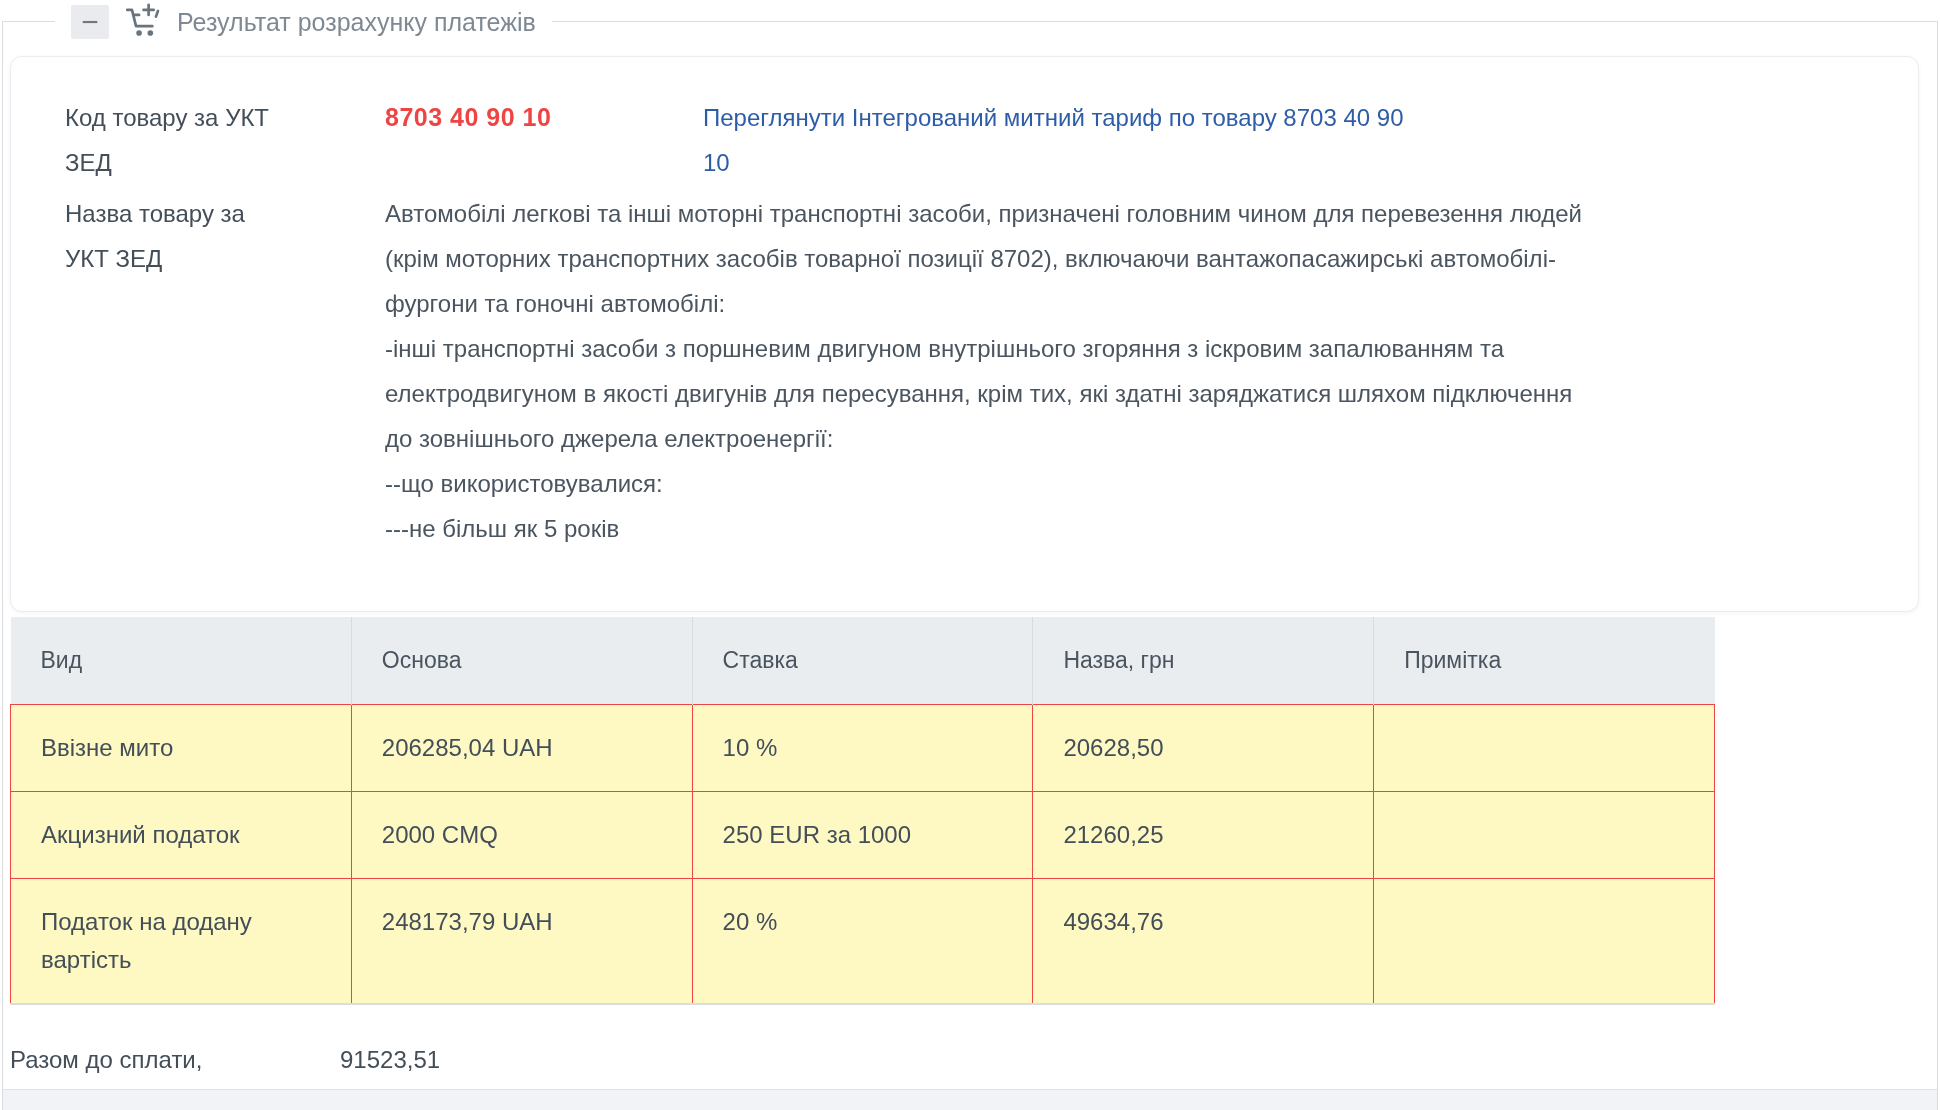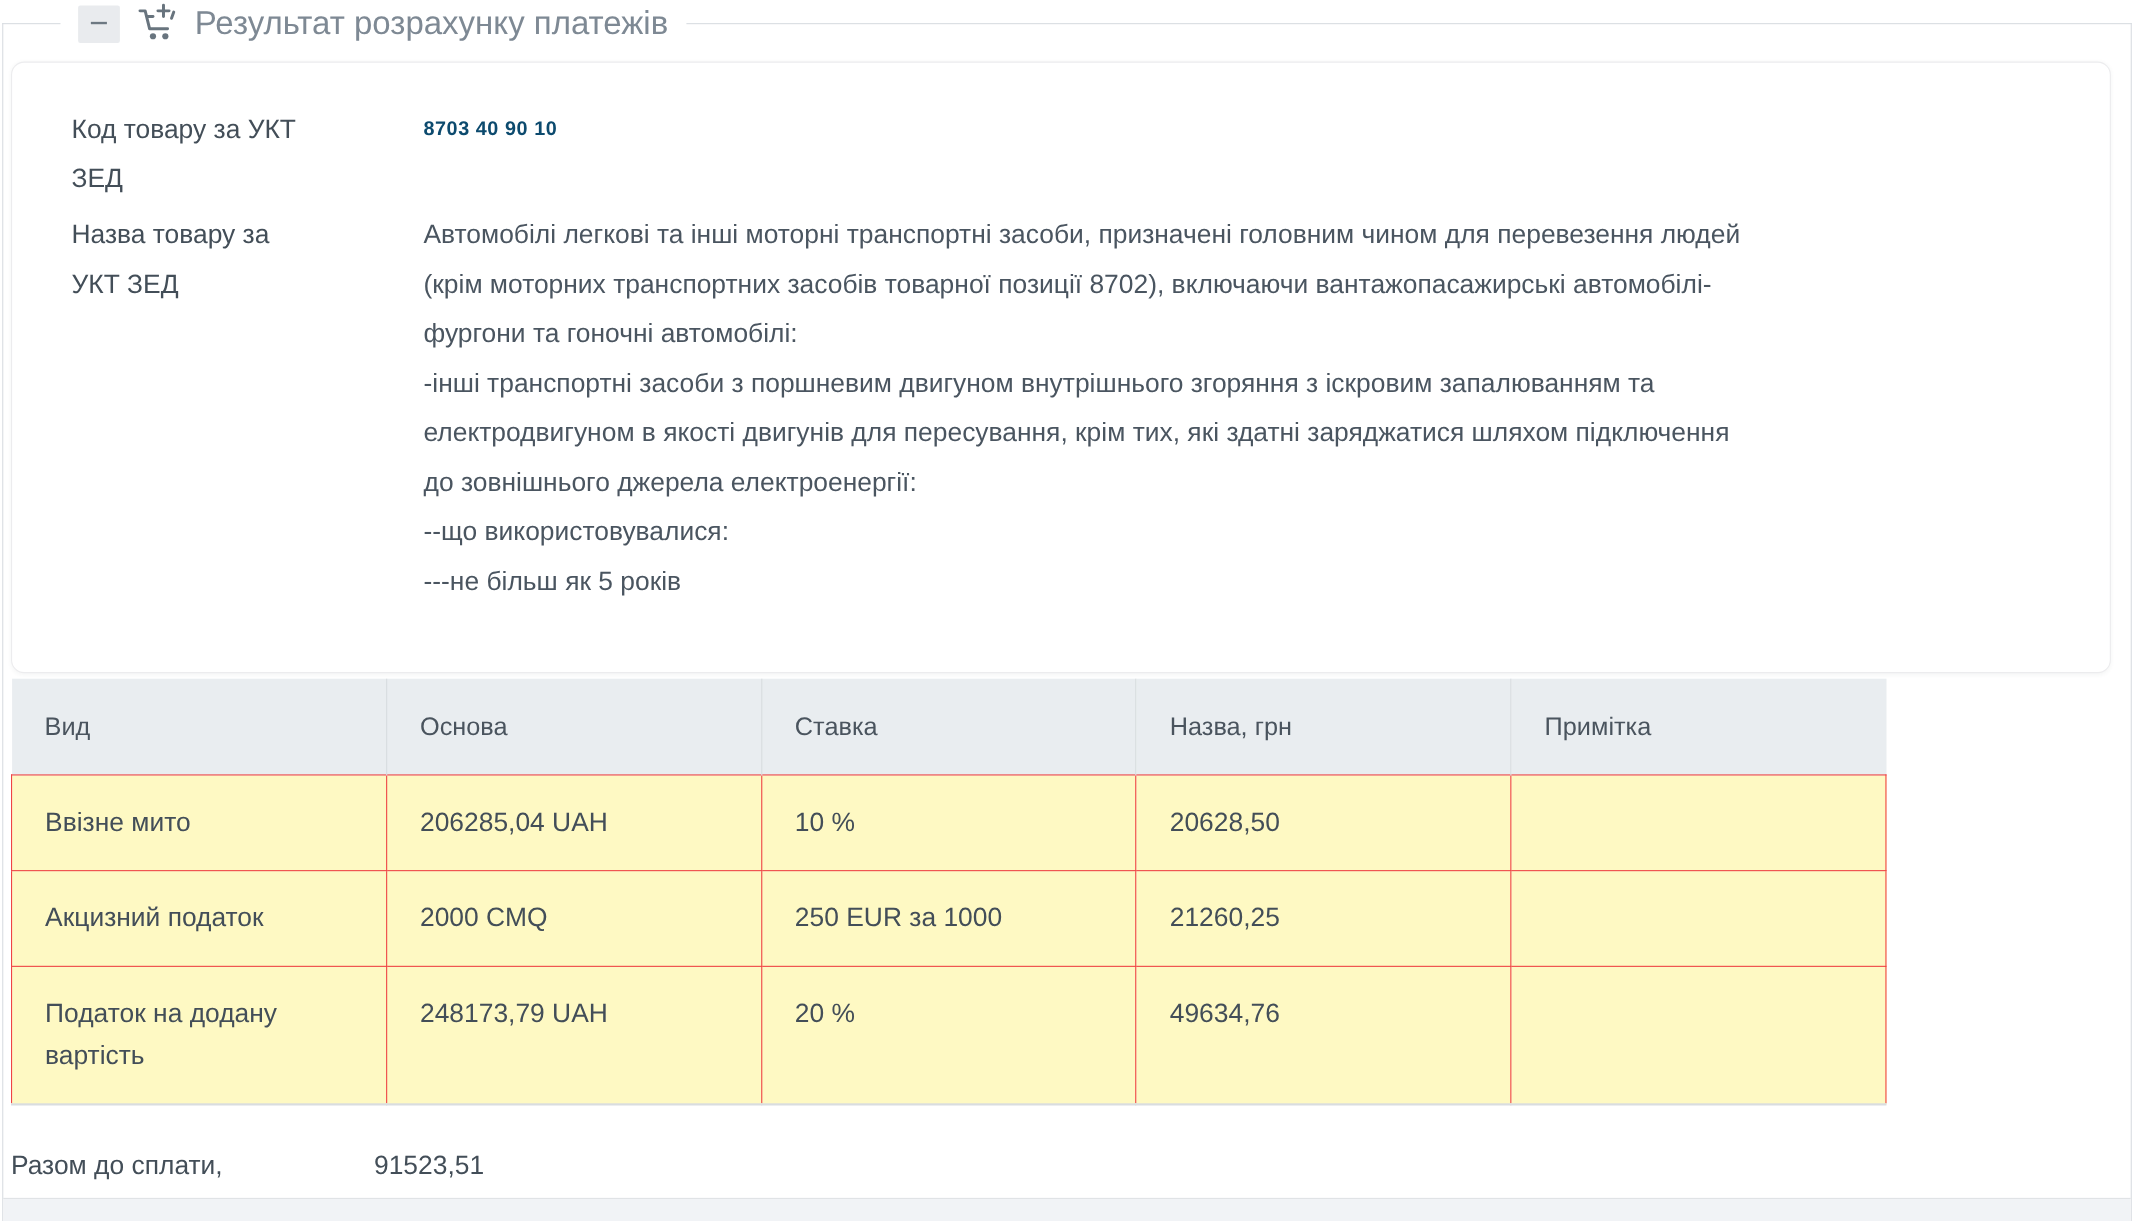--- a/index.html
+++ b/index.html
@@ -18,38 +18,38 @@
     position: absolute; top: -23px; left: 52px;
     background: #ffffff; padding: 0 16px;
     display: flex; align-items: center; gap: 16px; height: 46px;
   }
   .collapse-btn {
     width: 38px; height: 34px; background: #e9ebee; border: none; border-radius: 2px;
     color: #6d7882; font-size: 30px; line-height: 30px; cursor: pointer;
     display: flex; align-items: center; justify-content: center;
     font-family: "Liberation Sans", sans-serif;
   }
-  .legend-title { font-size: 30px; color: #7e8994; white-space: nowrap; }
+  .legend-title { font-size: 25px; color: #7e8994; white-space: nowrap; }
   .cart-icon { display: block; }
 
   
   .card {
     margin: 34px 18px 0 7px;
     background: #ffffff;
     border: 1px solid #ececee; border-radius: 12px;
     box-shadow: 0 1px 4px rgba(40,50,60,.05);
     padding: 38px 40px 46px 54px;
   }
   .info-row { display: grid; grid-template-columns: 320px 1fr; margin-bottom: 14px; }
   .info-row.code-row { grid-template-columns: 320px 318px 1fr; margin-bottom: 6px; }
   .info-label {
     font-size: 24px; line-height: 45px; color: #434e58; white-space: pre-line;
   }
   .code-value {
-    font-size: 18px; line-height: 45px; font-weight: bold; color: #0c4a6e;
+    font-size: 25px; line-height: 45px; font-weight: bold; color: #ef4444;
     letter-spacing: .5px;
   }
   .tariff-link {
     font-size: 24px; line-height: 45px; color: #2e5da7; text-decoration: none;
     display: inline-block; max-width: 720px; cursor: pointer;
   }
   .name-value {
     font-size: 24px; line-height: 45px; color: #4a5560; white-space: pre-line;
     font-style: italic; font-style: normal;
   }
@@ -105,20 +105,23 @@
       </svg>
     </span>
     <span class="legend-title">Результат розрахунку платежів</span>
   </div>
 
   <div class="card">
     <div class="info-row code-row">
       <div class="info-label">Код товару за УКТ
 ЗЕД</div>
       <div class="code-value">8703 40 90 10</div>
+      <div>
+        <a class="tariff-link" href="#">Переглянути Інтегрований митний тариф по товару 8703 40 90 10</a>
+      </div>
     </div>
     <div class="info-row">
       <div class="info-label">Назва товару за
 УКТ ЗЕД</div>
       <div class="name-value">Автомобілі легкові та інші моторні транспортні засоби, призначені головним чином для перевезення людей
 (крім моторних транспортних засобів товарної позиції 8702), включаючи вантажопасажирські автомобілі-
 фургони та гоночні автомобілі:
 -інші транспортні засоби з поршневим двигуном внутрішнього згоряння з іскровим запалюванням та
 електродвигуном в якості двигунів для пересування, крім тих, які здатні заряджатися шляхом підключення
 до зовнішнього джерела електроенергії:

